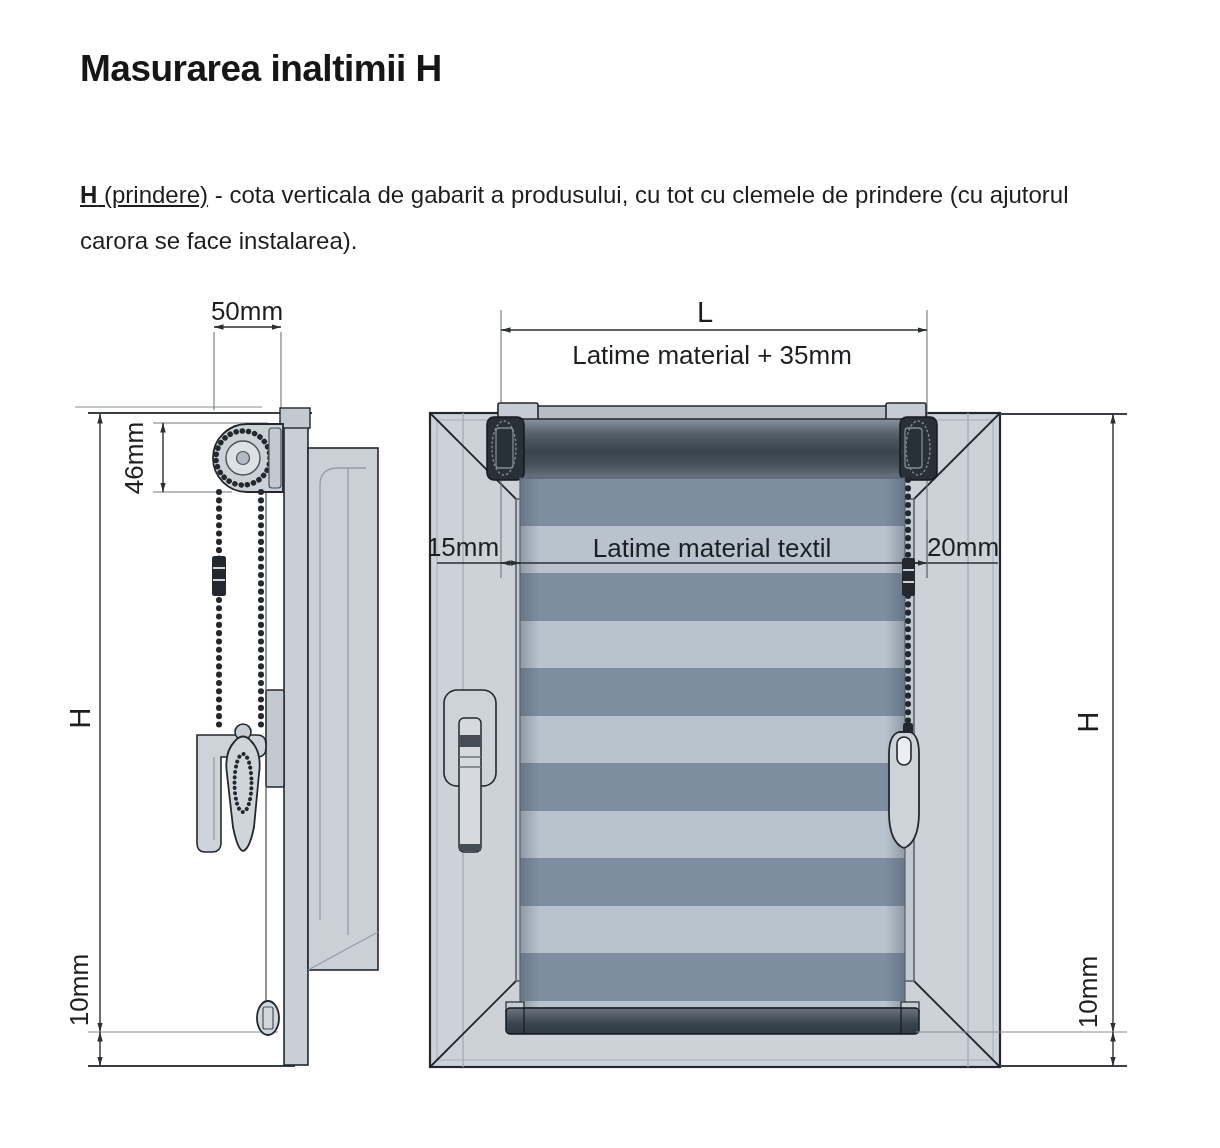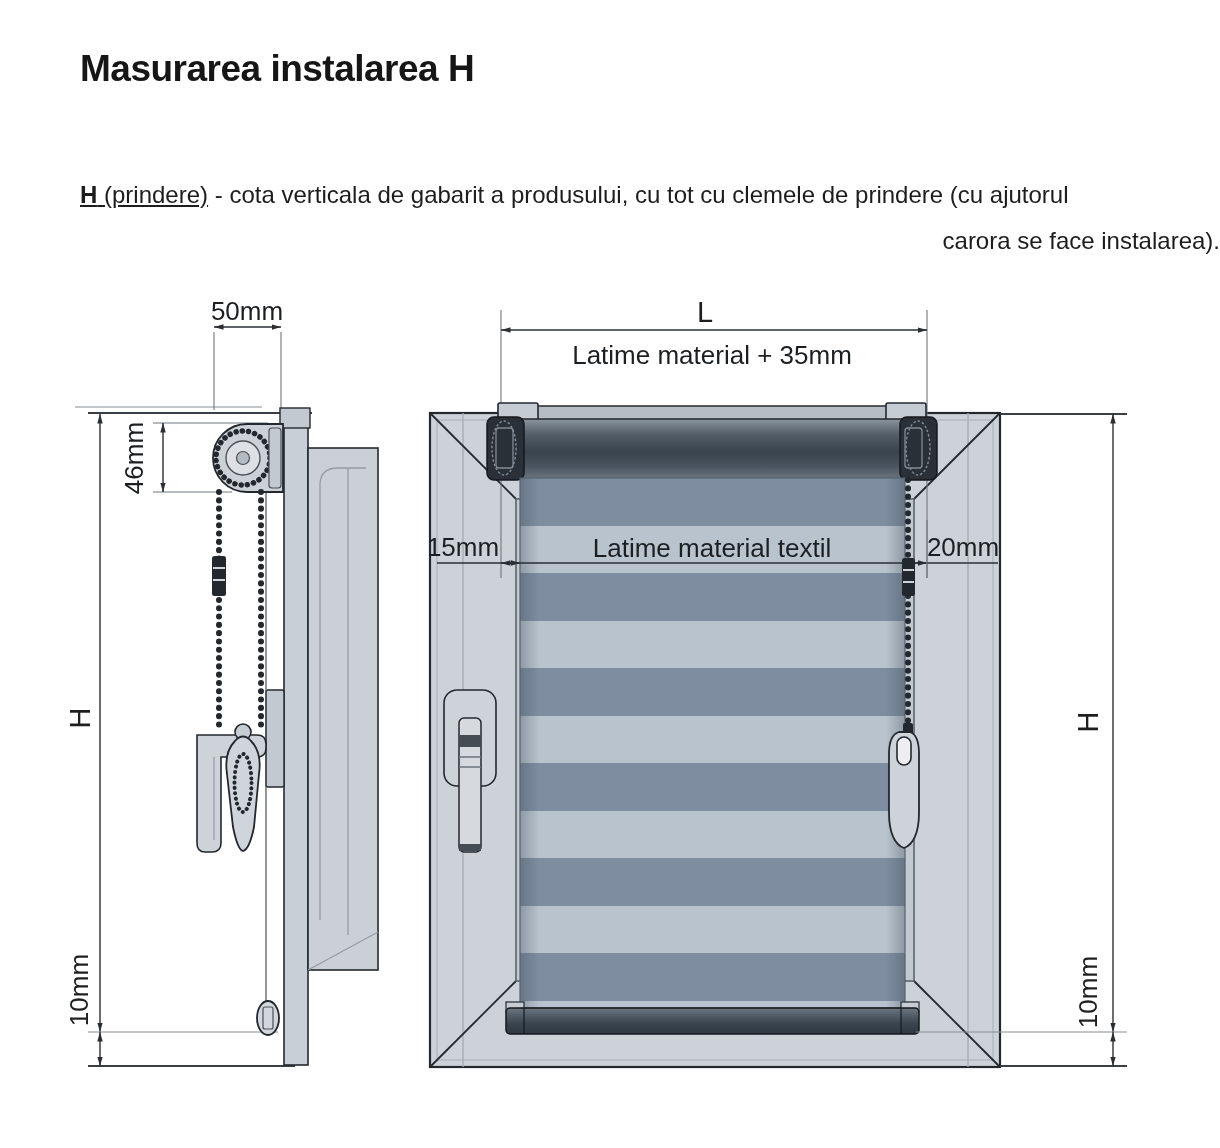--- a/index.html
+++ b/index.html
@@ -11,38 +11,38 @@
     position:absolute;left:80px;top:48px;font-size:37px;font-weight:700;
     letter-spacing:-0.5px;color:#161616;
   }
   .desc{
     position:absolute;left:80px;top:148px;width:1140px;font-size:24px;
     line-height:46px;color:#1d1d1d;
   }
   .desc .nowrap{white-space:nowrap;}
   .desc .u{text-decoration:underline;}
   .desc .b{font-weight:700;}
-  .desc .line2{display:block;text-align:right;}
+  .desc .line2{display:block;}
   svg.diagram{position:absolute;left:0;top:280px;}
   svg text{
     font-family:"Liberation Sans", sans-serif;font-size:26px;fill:#1c1f22;
   }
   svg text.big{font-size:29px;}
   .ln{stroke:#2a2f34;stroke-width:1.4;fill:none;}
   .ext{stroke:#70777e;stroke-width:1.1;fill:none;}
   .ref{stroke:#3a3f45;stroke-width:2;fill:none;}
   .ref-thin{stroke:#868d94;stroke-width:1.2;fill:none;}
   .bead{stroke:#23282e;fill:none;stroke-linecap:round;}
   .metal{fill:#ccd1d7;stroke:#23282e;stroke-width:1.8;}
   .inner-line{stroke:#959ca4;stroke-width:1.3;fill:none;}
 </style>
 </head>
 <body>
 
-<div class="title">Masurarea instalarea H</div>
+<div class="title">Masurarea inaltimii H</div>
 
 <p class="desc"><span class="nowrap"><span class="u"><span class="b">H</span><span> (prindere)</span></span><span> - cota verticala de gabarit a produsului, cu tot cu clemele de prindere (cu ajutorul</span></span><span class="line2">carora se face instalarea).</span></p>
 
 <svg class="diagram" width="1220" height="868" viewBox="0 0 1220 868">
   <defs>
     <marker id="ah" viewBox="0 0 12 8" refX="12" refY="4" markerWidth="9.5" markerHeight="7" orient="auto-start-reverse" markerUnits="userSpaceOnUse">
       <path d="M0,0.5 L12,4 L0,7.5 Z" fill="#2a2f34"></path>
     </marker>
     <pattern id="pStripes" x="520" y="198" width="385" height="95" patternUnits="userSpaceOnUse">
       <rect width="385" height="48" fill="#7e8ea0"></rect>

